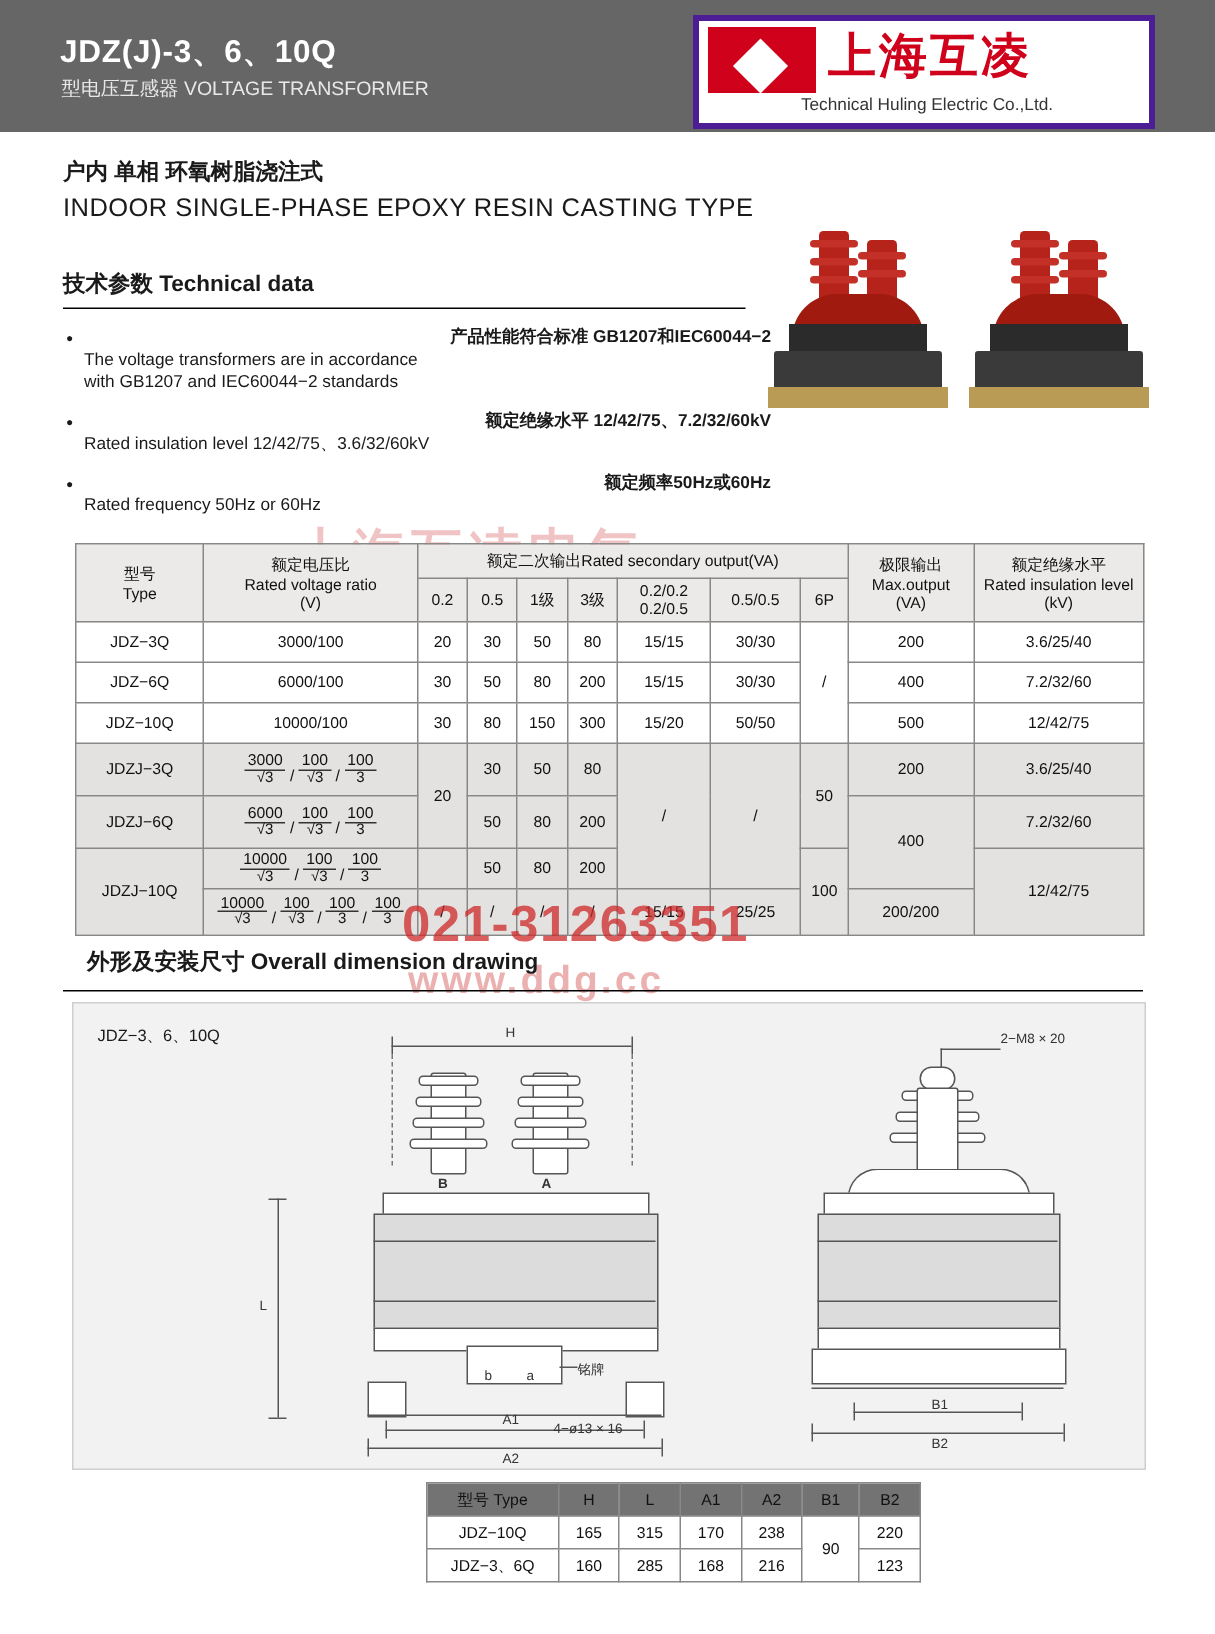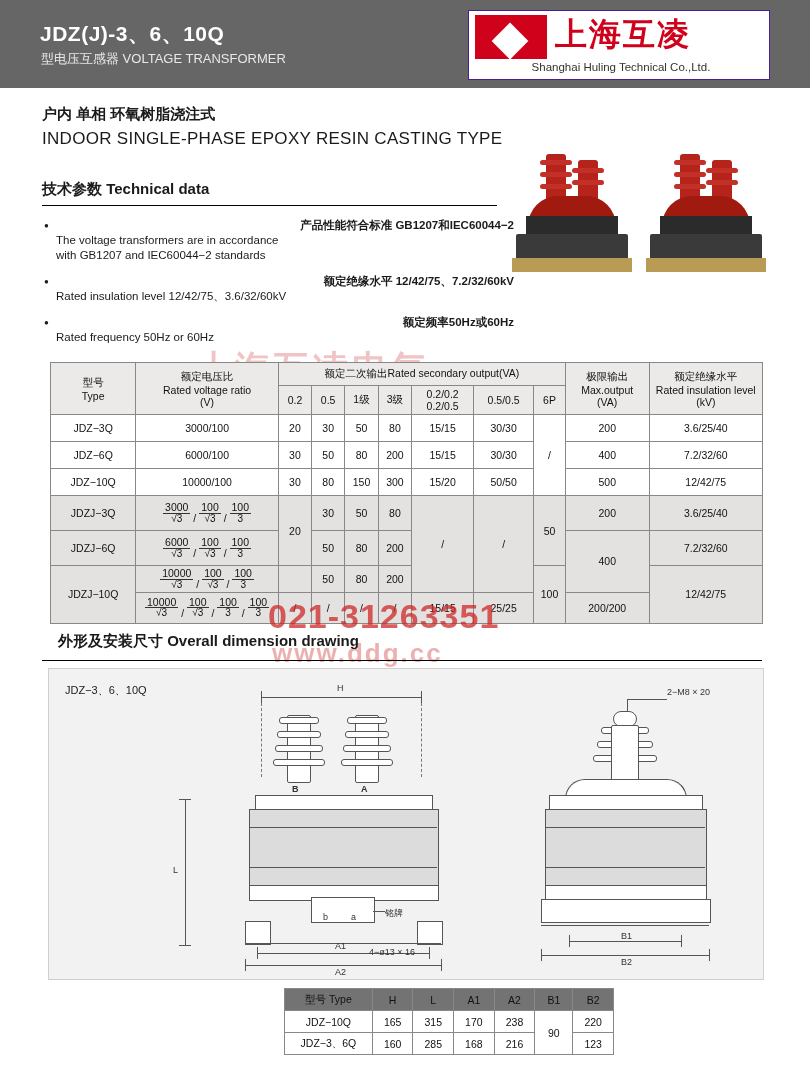--- a/index.html
+++ b/index.html
@@ -19,21 +19,21 @@
   .header-title{
     position:absolute;left:40px;top:20px;
     font-size:21px;font-weight:bold;color:#ffffff;letter-spacing:.5px;
   }
   .header-sub{
     position:absolute;left:41px;top:50px;
     font-size:13px;color:#e8e8e8;
   }
   .logo-box{
     position:absolute;right:40px;top:10px;width:300px;height:68px;
-    background:#ffffff;border:1px solid #4c1d95;
+    background:#ffffff;border:4px solid #4c1d95;
   }
   .logo-red{
     position:absolute;left:6px;top:4px;width:72px;height:44px;background:#d0021b;
   }
   .logo-diamond{
     position:absolute;left:22px;top:13px;width:26px;height:26px;
     background:#ffffff;transform:rotate(45deg);
   }
   .logo-cn{
     position:absolute;left:86px;top:2px;
@@ -131,21 +131,21 @@
 <body>
 
 <div class="header">
   <div class="header-title">JDZ(J)-3、6、10Q</div>
   <div class="header-sub">型电压互感器 VOLTAGE TRANSFORMER</div>
   <div class="logo-box">
     <div class="logo-red">
       <div class="logo-diamond"></div>
     </div>
     <div class="logo-cn">上海互凌</div>
-    <div class="logo-en">Shanghai Huling Technical Co.,Ltd.</div>
+    <div class="logo-en">Technical Huling Electric Co.,Ltd.</div>
   </div>
 </div>
 
 <div class="intro-cn">户内  单相   环氧树脂浇注式</div>
 <div class="intro-en">INDOOR SINGLE-PHASE EPOXY RESIN CASTING TYPE</div>
 
 <div class="tech-title">技术参数  Technical data</div>
 <div class="tech-rule"></div>
 
 <div class="bullets">

